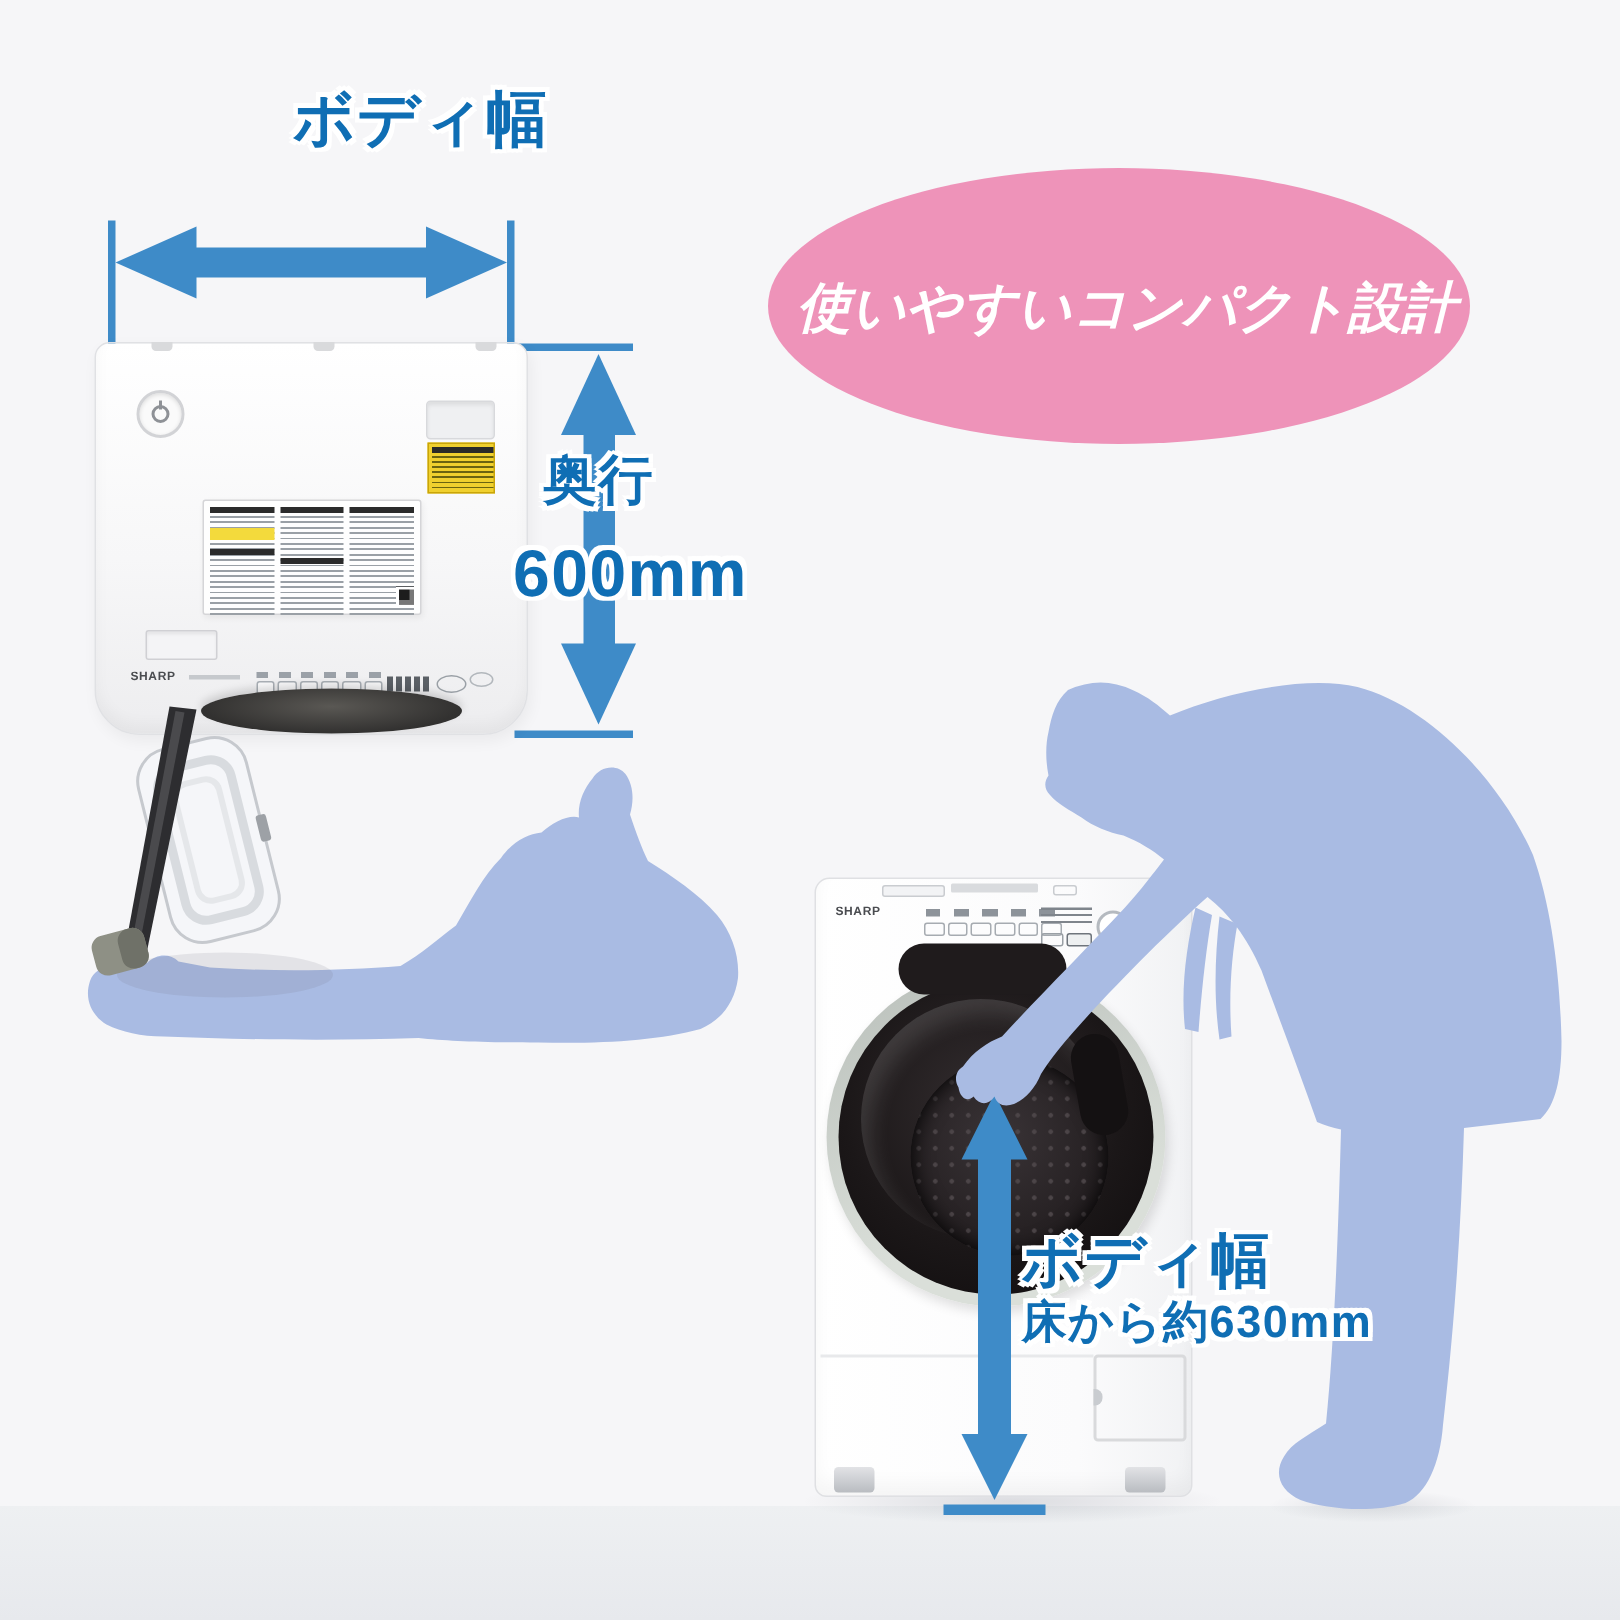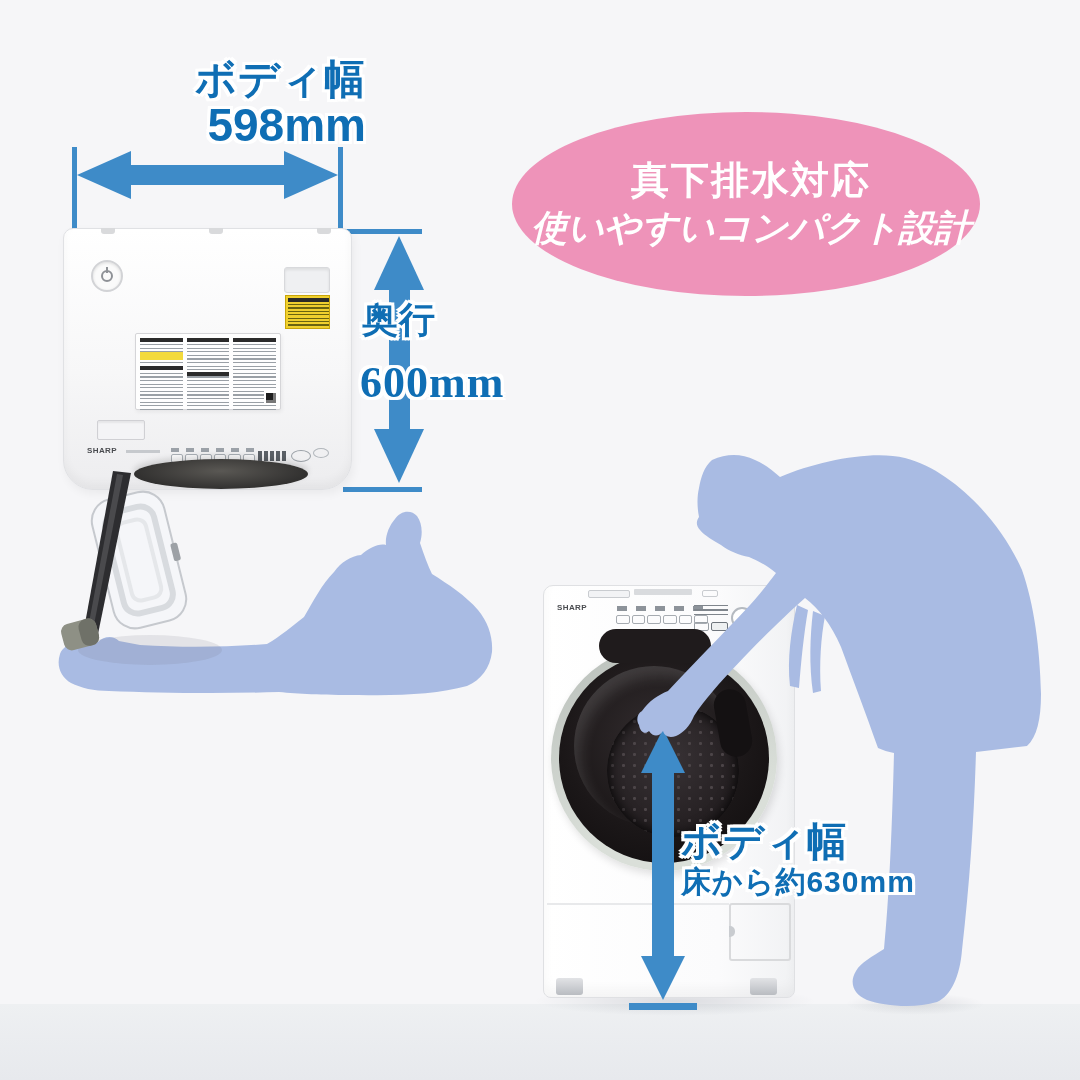--- a/index.html
+++ b/index.html
@@ -22,21 +22,21 @@
     background:var(--badge-pink);display:flex;flex-direction:column;align-items:center;
     justify-content:center;padding-left:10px;}
   .badge div{color:var(--badge-text);font-weight:800;line-height:47px;white-space:nowrap;}
   .badge .l1{font-size:38px;letter-spacing:2px;}
   .badge .l2{font-size:36px;letter-spacing:0px;font-style:italic;}
 
   .width-label{left:46px;top:56px;width:320px;text-align:right;}
   .width-label .l1{font-size:41px;line-height:47px;}
   .width-label .l2{font-size:46px;line-height:44px;letter-spacing:0px;}
   .depth-label .l1{left:362px;top:298px;font-size:36px;line-height:44px;}
-  .depth-label .l2{left:360px;top:360px;font-size:44px;line-height:46px;font-family:Liberation Serif, serif;}
+  .depth-label .l2{left:342px;top:360px;font-size:44px;line-height:46px;}
   .height-label .l1{left:681px;top:820px;font-size:40px;line-height:42px;}
   .height-label .l2{left:681px;top:860px;font-size:30px;line-height:44px;}
   .nowrap{white-space:nowrap;}
 
   
   .floor{left:0;top:1004px;width:1080px;height:76px;
     background:linear-gradient(180deg,#eef0f2,#e7e9ed);}
   .shadow{border-radius:50%;}
   .sh-front{left:533px;top:986px;width:284px;height:30px;
     background:radial-gradient(ellipse at center,rgba(80,85,100,.16),rgba(80,85,100,0) 70%);}
@@ -130,21 +130,20 @@
   .sil{fill:var(--sil-blue);}
 </style>
 </head>
 <body>
 
 <div class="stage">
 
   <div class="abs floor"></div>
 
   <div class="abs badge">
-    <div class="l1">真下排水対応</div>
     <div class="l2">使いやすいコンパクト設計</div>
   </div>
 
   <svg width="1080" height="1080">
     <g>
       <rect class="arrow" x="72" y="147" width="5" height="86"></rect>
       <rect class="arrow" x="338" y="147" width="5" height="86"></rect>
       <rect class="arrow" x="126" y="165" width="163" height="20"></rect>
       <polygon class="arrow" points="77,175 131,151 131,199"></polygon>
       <polygon class="arrow" points="338,175 284,151 284,199"></polygon>
@@ -284,21 +283,20 @@
       C636,720 637,714 642,711 C649,701 658,695 668,691 C690,667 720,637 750,605
       C761,593 769,582 776,573 C769,567 759,561 749,557 C739,555 729,551 721,545
       C713,540 705,536 700,530 C696,526 696,521 699,517 C697,507 697,496 699,488
       C701,477 704,467 712,460 Z"></path>
     <path class="sil" d="M797,605 C791,631 787,659 790,686 L799,688 C801,661 804,633 808,610 Z
       M813,611 C810,637 809,665 813,693 L821,691 C819,664 821,637 825,616 Z"></path>
   </svg>
 
   <div class="abs width-label blue-label">
     <div class="l1 nowrap">ボディ幅</div>
-    <div class="l2 nowrap">598mm</div>
   </div>
   <div class="depth-label">
     <div class="abs l1 blue-label nowrap">奥行</div>
     <div class="abs l2 blue-label nowrap">600mm</div>
   </div>
   <div class="height-label">
     <div class="abs l1 blue-label nowrap">ボディ幅</div>
     <div class="abs l2 blue-label nowrap">床から約630mm</div>
   </div>
 

